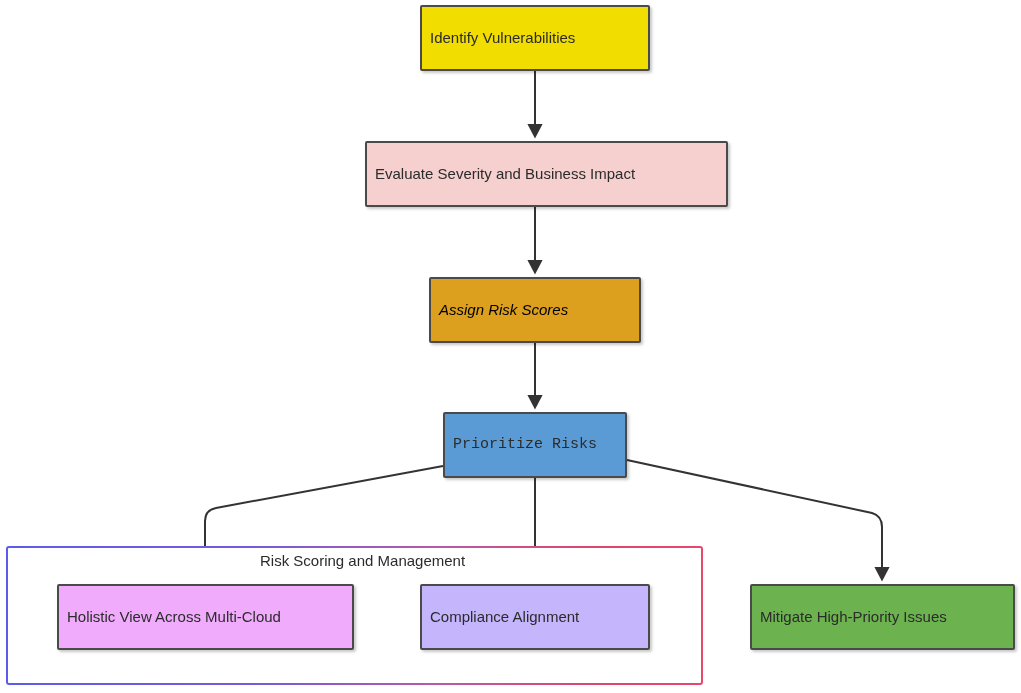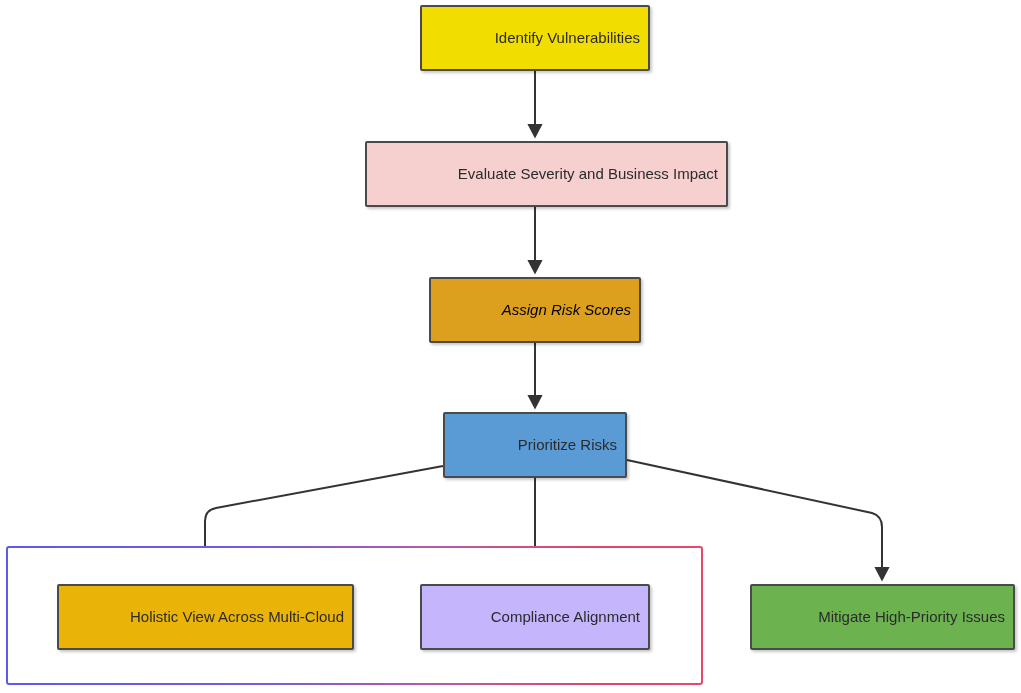--- a/index.html
+++ b/index.html
@@ -26,21 +26,21 @@
     top: 0;
     width: 1021px;
     height: 693px;
     pointer-events: none;
   }
   .node {
     position: absolute;
     box-sizing: border-box;
     display: flex;
     align-items: center;
-    justify-content: flex-end;
+    justify-content: flex-start;
     border: 2px solid #4a4a4a;
     border-radius: 2px;
     font-size: 15px;
     color: #2b2b2b;
     text-align: center;
     line-height: 1.2;
     padding: 0 8px;
     box-shadow: 2px 2px 3px rgba(0,0,0,0.22);
     z-index: 3;
   }
@@ -66,20 +66,21 @@
     white-space: nowrap;
     z-index: 2;
   }
 </style>
 </head>
 <body>
 
 <div id="canvas">
 
   <div class="cluster" id="cluster-box" style="left: 6px; top: 546px; width: 697px; height: 139px;"></div>
+  <div class="cluster-title" id="cluster-title" style="left: 260px; top: 552px;">Risk Scoring and Management</div>
 
   <svg id="edge-layer" viewBox="0 0 1021 693" xmlns="http://www.w3.org/2000/svg">
     <defs>
       <marker id="arrowhead" markerWidth="9" markerHeight="9" refX="5.2" refY="4.5" orient="auto" markerUnits="strokeWidth">
         <path d="M 0 0.6 L 7.4 4.5 L 0 8.4 z" fill="#333333"></path>
       </marker>
     </defs>
     <g id="edge-paths">
         <path d="M 535 71 L 535 134" fill="none" stroke="#333333" stroke-width="2" stroke-linecap="butt" marker-end="url(#arrowhead)"></path>
         <path d="M 535 207 L 535 270" fill="none" stroke="#333333" stroke-width="2" stroke-linecap="butt" marker-end="url(#arrowhead)"></path>
@@ -93,24 +94,24 @@
   <div id="node-layer">
       <div class="node" style="left: 420px; top: 5px; width: 230px; height: 66px; background: rgb(242, 221, 0); border-color: rgb(74, 74, 74); color: rgb(43, 43, 43);">
         <span class="node-label">Identify Vulnerabilities</span>
       </div>
       <div class="node" style="left: 365px; top: 141px; width: 363px; height: 66px; background: rgb(245, 208, 206); border-color: rgb(74, 74, 74); color: rgb(43, 43, 43);">
         <span class="node-label">Evaluate Severity and Business Impact</span>
       </div>
       <div class="node" style="left: 429px; top: 277px; width: 212px; height: 66px; background: rgb(221, 160, 30); border-color: rgb(74, 74, 74); color: #000000; font-style: italic;">
         <span class="node-label">Assign Risk Scores</span>
       </div>
-      <div class="node" style="left: 443px; top: 412px; width: 184px; height: 66px; background: rgb(91, 155, 213); border-color: rgb(74, 74, 74); color: rgb(43, 43, 43);">
+      <div class="node" style="left: 443px; top: 412px; width: 184px; height: 66px; background: rgb(91, 155, 213); border-color: rgb(74, 74, 74); color: rgb(43, 43, 43); font-family: Liberation Mono, monospace;">
         <span class="node-label">Prioritize Risks</span>
       </div>
-      <div class="node" style="left: 57px; top: 584px; width: 297px; height: 66px; background: #eab308; border-color: rgb(74, 74, 74); color: rgb(43, 43, 43);">
+      <div class="node" style="left: 57px; top: 584px; width: 297px; height: 66px; background: #f0abfc; border-color: rgb(74, 74, 74); color: rgb(43, 43, 43);">
         <span class="node-label">Holistic View Across Multi-Cloud</span>
       </div>
       <div class="node" style="left: 420px; top: 584px; width: 230px; height: 66px; background: #c4b5fd; border-color: rgb(74, 74, 74); color: rgb(43, 43, 43);">
         <span class="node-label">Compliance Alignment</span>
       </div>
       <div class="node" style="left: 750px; top: 584px; width: 265px; height: 66px; background: rgb(108, 178, 79); border-color: rgb(74, 74, 74); color: rgb(43, 43, 43); padding-left: 8px;">
         <span class="node-label">Mitigate High-Priority Issues</span>
       </div>
     </div>
 

